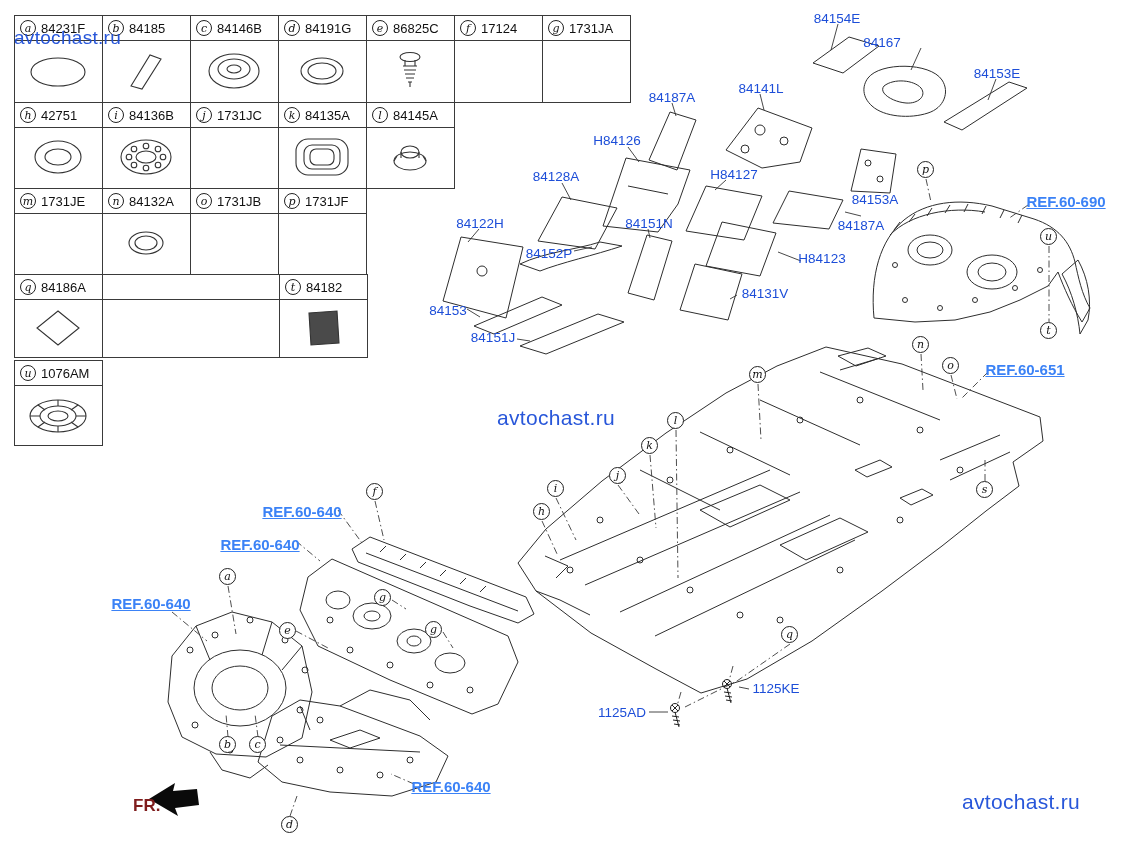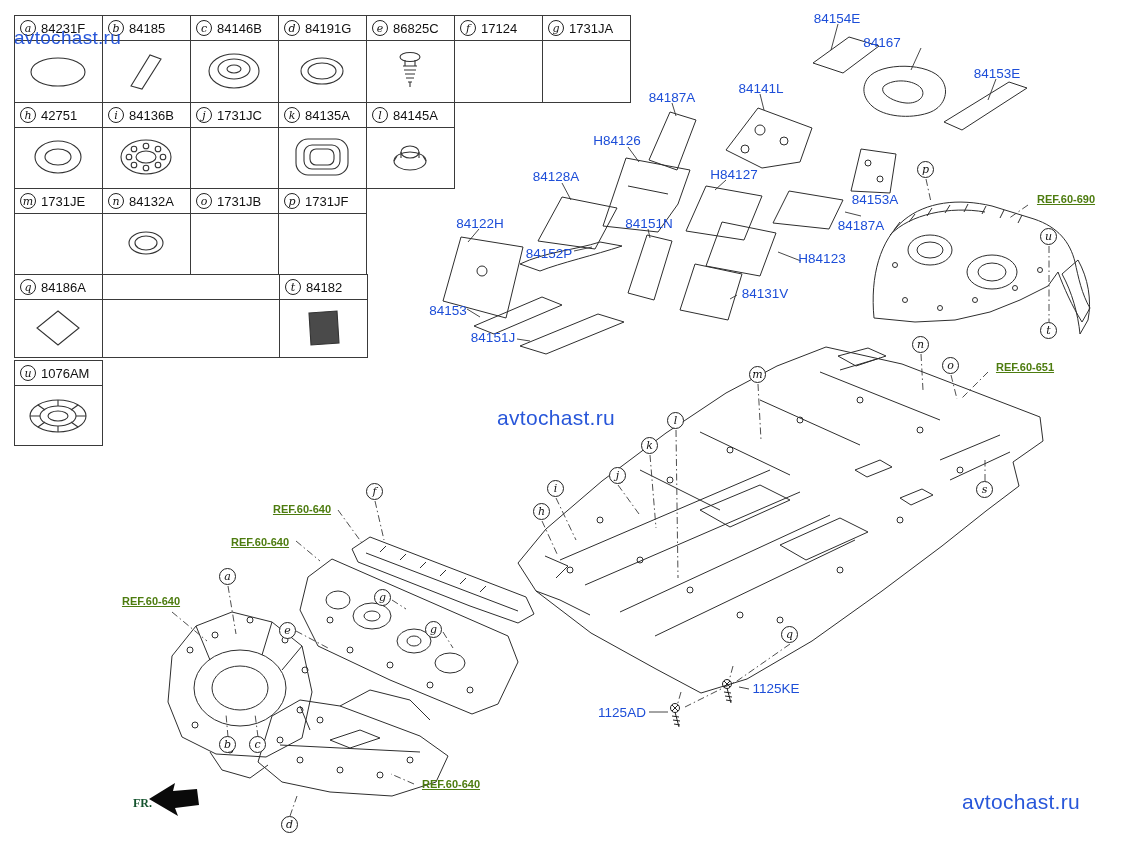--- a/index.html
+++ b/index.html
@@ -19,27 +19,27 @@
                 padding:0 3px 0 5px; font-size:13px; color:#111; white-space:nowrap; }
   .cell .body { flex:1; display:flex; align-items:center; justify-content:center; }
   .span2 { width:178px; }
   .lcirc { min-width:16px; width:16px; height:16px; border:1px solid #222; border-radius:50%;
            display:inline-flex; align-items:center; justify-content:center;
            font:italic 11px/1 "DejaVu Serif", serif; color:#111; }
   .pic * { stroke:#333; fill:none; stroke-width:1.1; }
 
   
   .lbl { position:absolute; transform:translateX(-50%); font-size:13.5px; color:#1d4ed8; white-space:nowrap; z-index:3; }
-  .ref { position:absolute; transform:translateX(-50%); font-size:11px; font-weight:700; text-decoration:underline;
-         color:#4d7c0f; white-space:nowrap; z-index:3;text-align:right; }
+  .ref { position:absolute; transform:translateX(-50%); font-size:15px; font-weight:700; text-decoration:underline;
+         color:#3b82f6; white-space:nowrap; z-index:3;text-align:right; }
   .co  { position:absolute; width:17px; height:17px; border:1px solid #222; border-radius:50%; background:#fff;
          display:flex; align-items:center; justify-content:center; font:italic 11px/1 "DejaVu Serif", serif;
          color:#111; z-index:3; }
   .wm  { position:absolute; color:#1d4ed8; font-weight:400; letter-spacing:0.3px; z-index:4; opacity:0.95; }
-  .fr  { position:absolute; left:133px; top:796px; font-size:12px; font-weight:700; color:#14532d; z-index:3;font-family:Liberation Serif, serif; }
+  .fr  { position:absolute; left:133px; top:796px; font-size:17px; font-weight:700; color:#7f1d1d; z-index:3; }
 </style>
 </head>
 <body>
 
 <div class="stage">
 
   <svg class="art" width="1123" height="848" viewBox="0 0 1123 848">
 
     <g stroke="#2e2e2e" fill="none" stroke-width="1">
       <path d="M813,63 L849,37 L879,46 L843,73 Z"></path>

